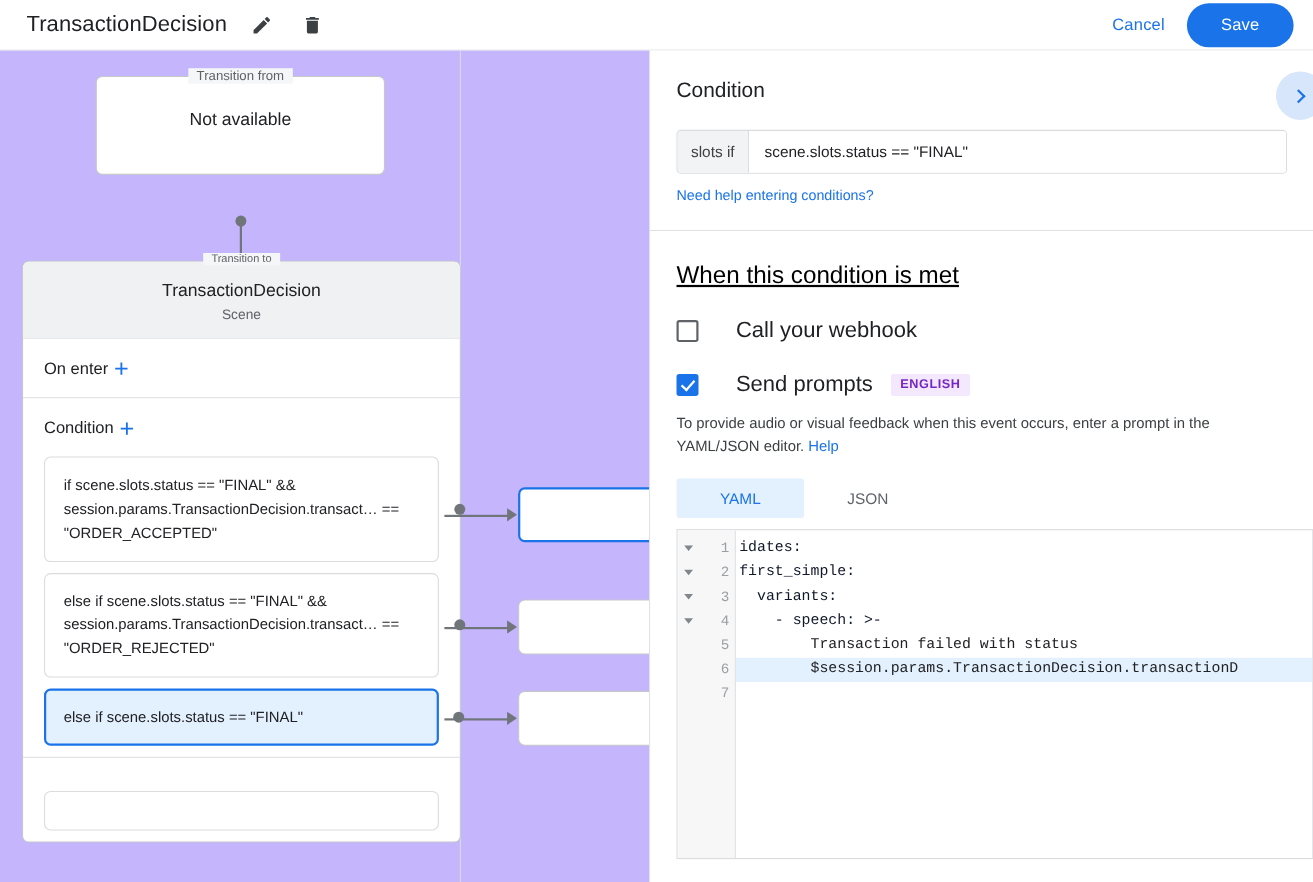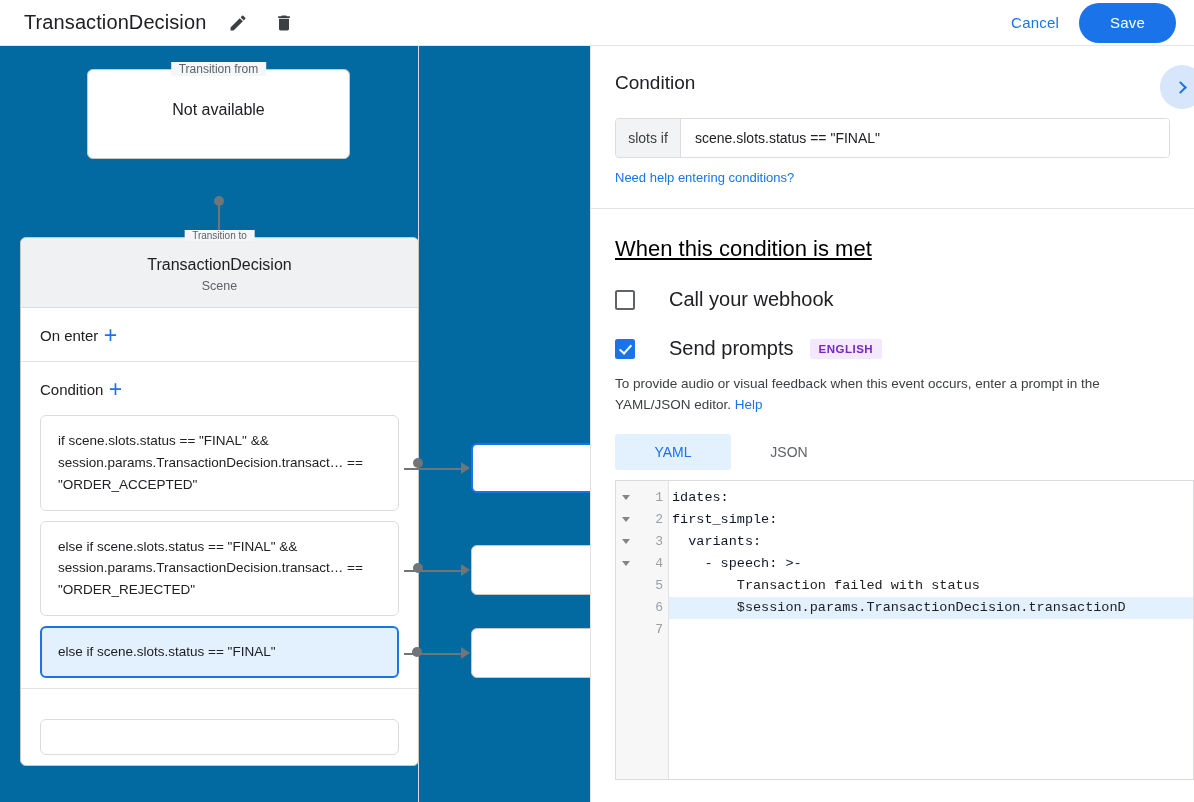--- a/index.html
+++ b/index.html
@@ -39,21 +39,21 @@
     background: #1a73e8; color: #ffffff; border: none;
     border-radius: 22px; height: 40px; width: 97px;
     font-size: 15px; font-weight: 500; cursor: pointer;
     letter-spacing: .2px;
   }
 
   
   .canvas {
     position: absolute; top: 46px; left: 0;
     width: 590px; height: 756px;
-    background: #0369a1;
+    background: #c4b5fd;
     overflow: hidden;
   }
   .vline {
     position: absolute; left: 418px; top: 0; width: 1px; height: 756px;
     background: #dadce0;
   }
 
   .fieldset-box {
     position: absolute;
     border: 1px solid #c5c8cb;

